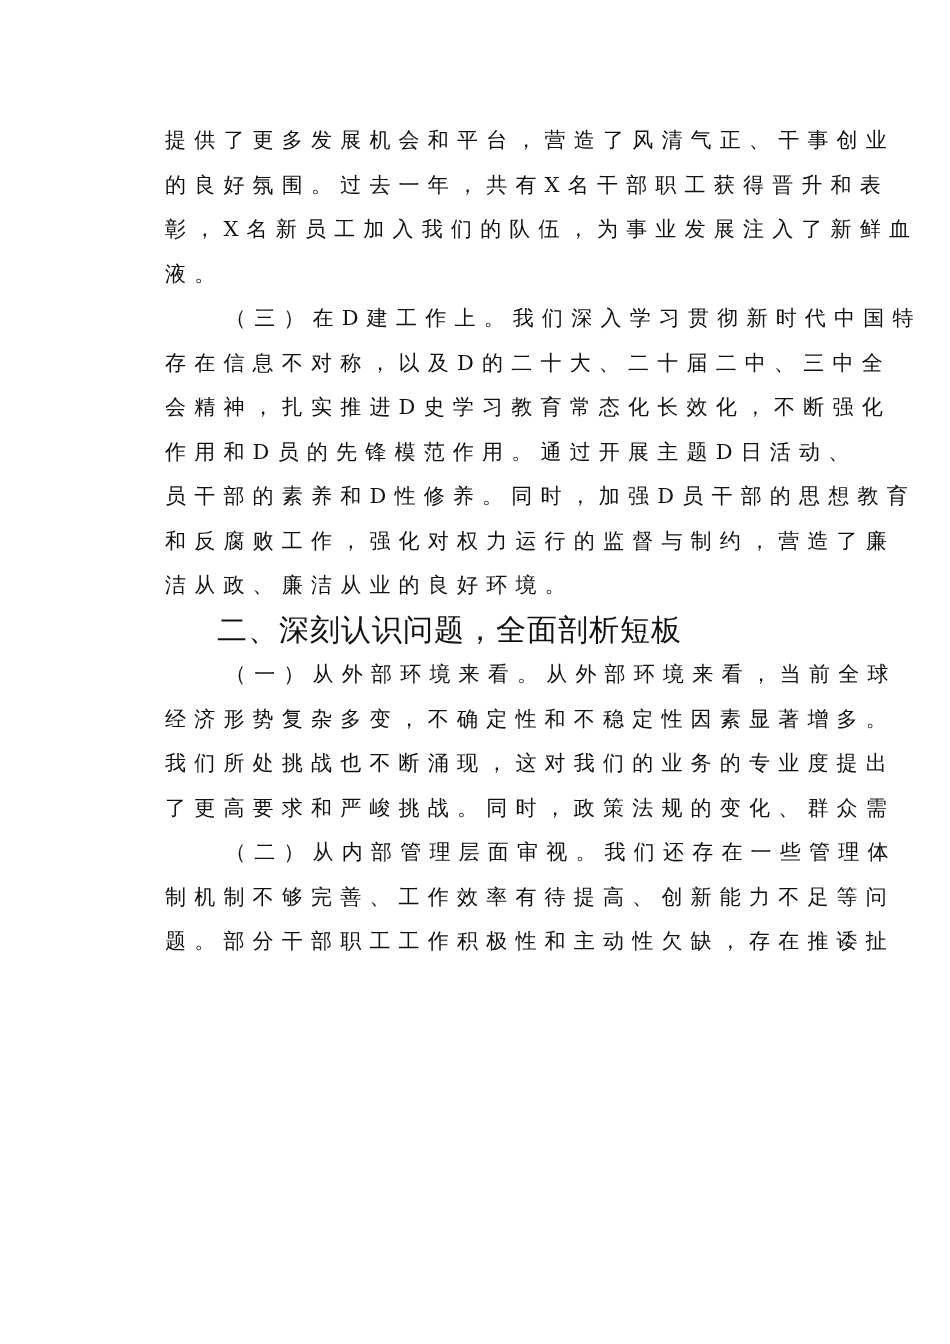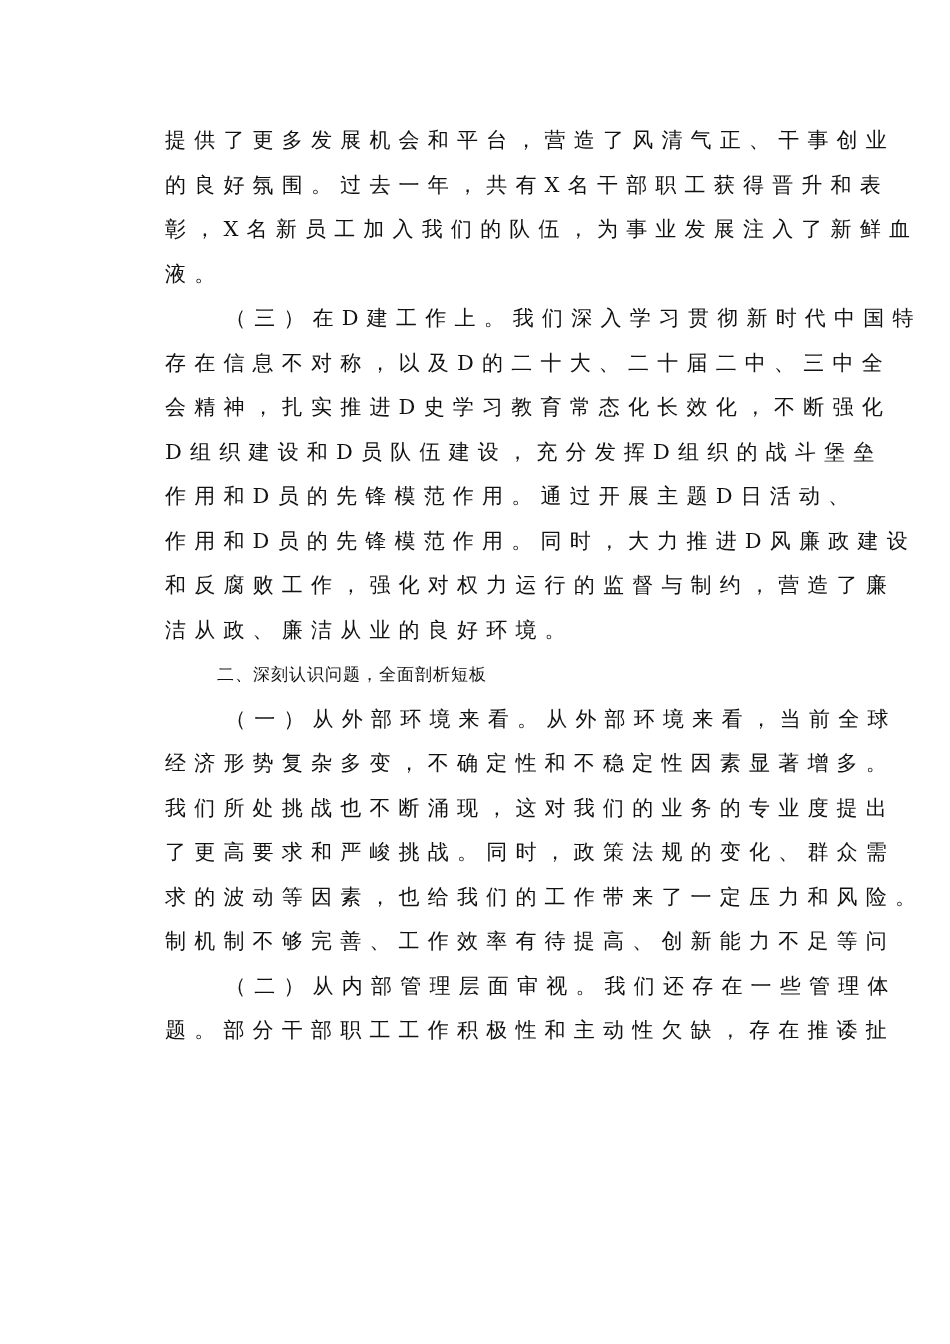--- a/index.html
+++ b/index.html
@@ -28,21 +28,21 @@
       font-size: 21px;
       white-space: nowrap;
       letter-spacing: 8.2px;
       overflow: visible;
     }
     .indent {
       padding-left: 60px;
     }
     .heading {
       font-family: "DejaVu Sans", "Liberation Sans", sans-serif;
-      font-size: 17px;
+      font-size: 30px;
       letter-spacing: 1px;
       padding-left: 52px;
       font-weight: normal;
     }
     .lead {
       font-weight: normal;
     }
   </style>
 </head>
 <body>
@@ -53,36 +53,34 @@
     <div class="line">提供了更多发展机会和平台，营造了风清气正、干事创业</div>
     <div class="line">的良好氛围。过去一年，共有X名干部职工获得晋升和表</div>
     <div class="line">彰，X名新员工加入我们的队伍，为事业发展注入了新鲜血</div>
     <div class="line">液。</div>
   </div>
 
   <div>
     <div class="line indent"><span class="lead">（三）在D建工作上。</span><span>我们深入学习贯彻新时代中国特</span></div>
     <div class="line">存在信息不对称，以及D的二十大、二十届二中、三中全</div>
     <div class="line">会精神，扎实推进D史学习教育常态化长效化，不断强化</div>
-    <div class="line">D组织建设和D员队伍建设，充分发挥D组织的战斗堡垒</div>
     <div class="line">作用和D员的先锋模范作用。通过开展主题D日活动、</div>
-    <div class="line">作用和D员的先锋模范作用。同时，大力推进D风廉政建设</div>
+    <div class="line">员干部的素养和D性修养。同时，加强D员干部的思想教育</div>
     <div class="line">和反腐败工作，强化对权力运行的监督与制约，营造了廉</div>
     <div class="line">洁从政、廉洁从业的良好环境。</div>
   </div>
 
   <div class="line heading">二、深刻认识问题，全面剖析短板</div>
 
   <div>
     <div class="line indent"><span class="lead">（一）从外部环境来看。</span><span>从外部环境来看，当前全球</span></div>
     <div class="line">经济形势复杂多变，不确定性和不稳定性因素显著增多。</div>
     <div class="line">我们所处挑战也不断涌现，这对我们的业务的专业度提出</div>
     <div class="line">了更高要求和严峻挑战。同时，政策法规的变化、群众需</div>
-    <div class="line">求的波动等因素，也给我们的工作带来了一定压力和风险。</div>
   </div>
 
   <div>
+    <div class="line indent"><span class="lead">（二）从内部管理层面审视。</span><span>我们还存在一些管理体</span></div>
     <div class="line">制机制不够完善、工作效率有待提高、创新能力不足等问</div>
-    <div class="line indent"><span class="lead">（二）从内部管理层面审视。</span><span>我们还存在一些管理体</span></div>
     <div class="line">题。部分干部职工工作积极性和主动性欠缺，存在推诿扯</div>
   </div>
 
 </div>
 
 </body></html>

